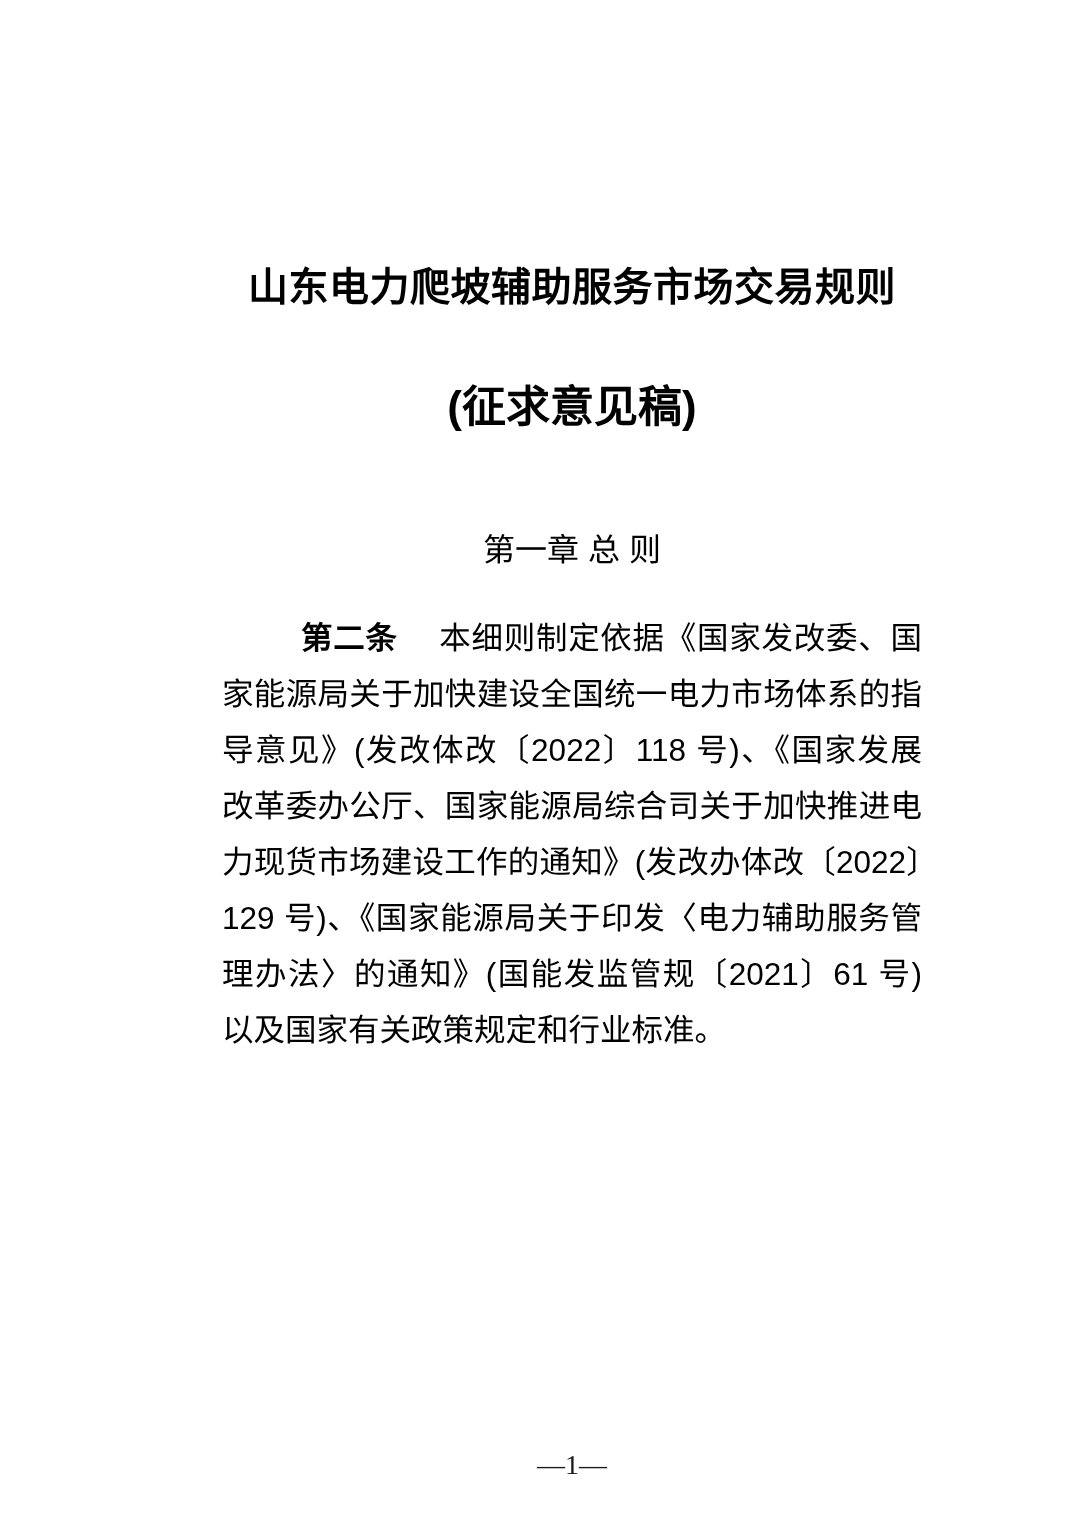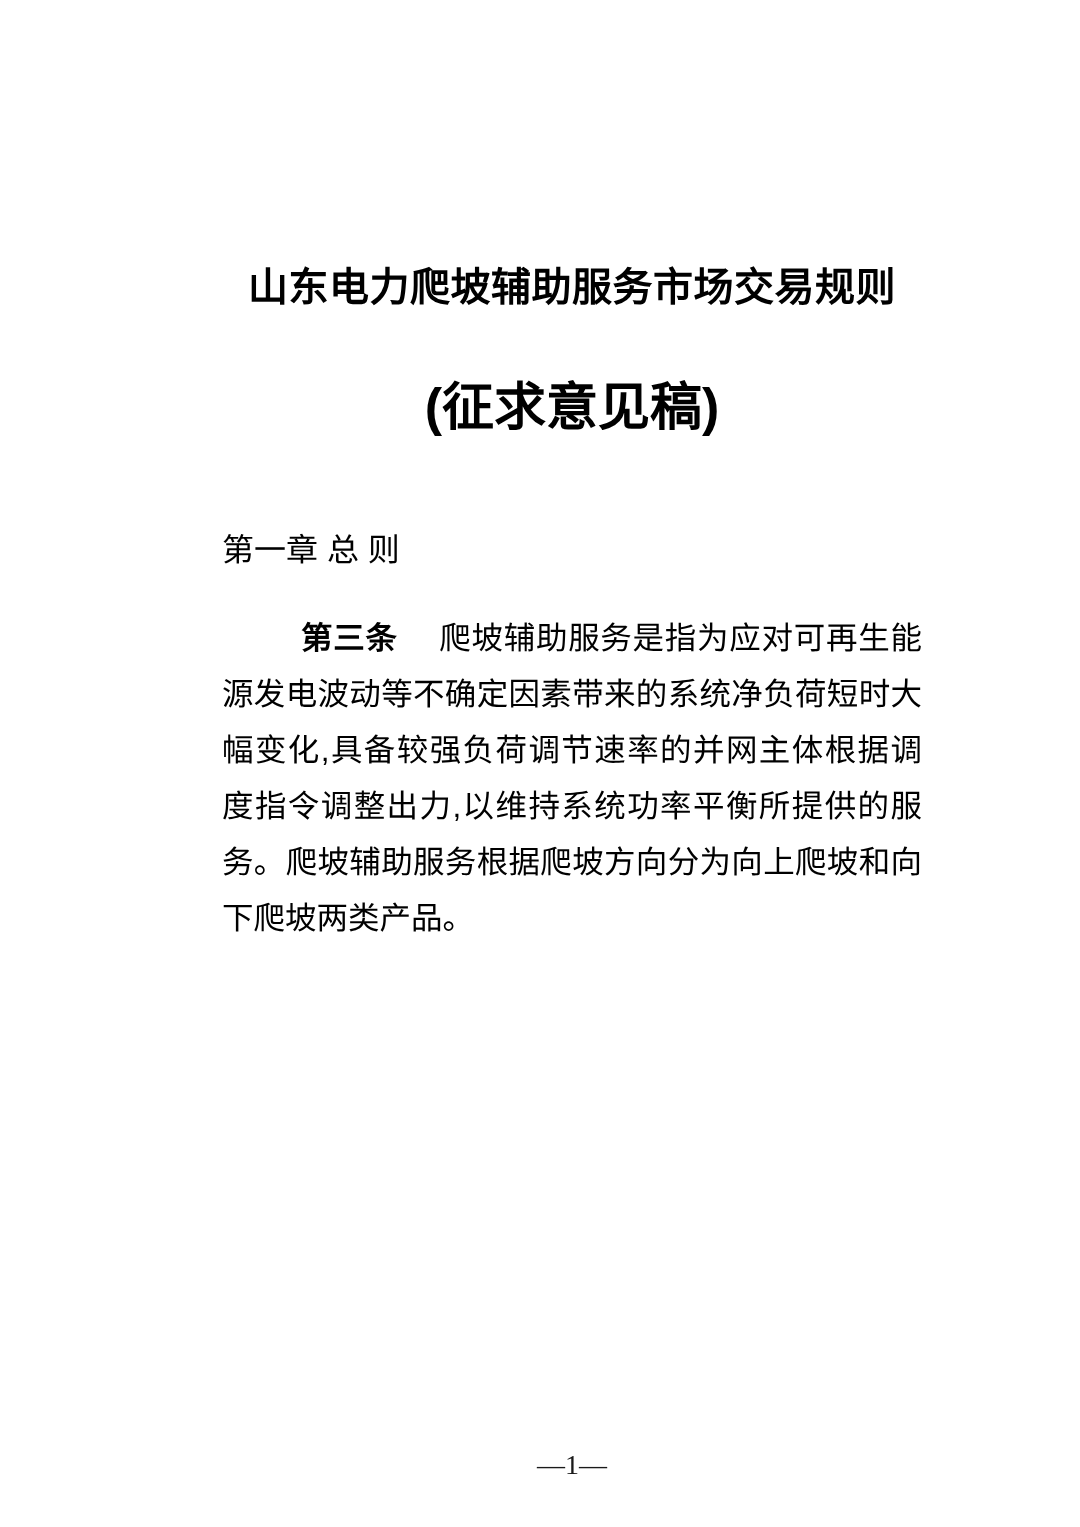--- a/index.html
+++ b/index.html
@@ -17,33 +17,33 @@
   .doc-title {
     margin: 202px 142px 0;
     font-size: 40px;
     line-height: 42px;
     font-weight: 600;
     text-align: center;
     letter-spacing: 0.5px;
   }
   .doc-subtitle {
     margin: 46px 142px 0;
-    font-size: 52px;
+    font-size: 44px;
     line-height: 42px;
     font-weight: 600;
     text-align: center;
   }
   .doc-body {
     margin: 46px 142px 0;
   }
   .chapter-heading {
     font-size: 32px;
     line-height: 56px;
     font-weight: 400;
-    text-align: left;
+    text-align: center;
   }
   .article {
     font-size: 31.5px;
     line-height: 56px;
     text-align: justify;
     text-justify: inter-character;
     text-indent: 2em;
   }
   .article-label {
     font-weight: bold;
@@ -62,17 +62,17 @@
 </style>
 </head>
 <body>
 
 <div class="page">
   <h1 class="doc-title">山东电力爬坡辅助服务市场交易规则</h1>
   <h2 class="doc-subtitle">(征求意见稿)</h2>
 
   <div class="doc-body">
       <div class="chapter-heading">第一章 总 则</div>
-      <p class="article"><span class="article-label">第三条</span> <span>爬坡辅助服务是指为应对可再生能源发电波动等不确定因素带来的系统净负荷短时大幅变化,具备较强负荷调节速率的并网主体根据调度指令调整出力,以维持系统功率平衡所提供的服务。爬坡辅助服务根据爬坡方向分为向上爬坡和向下爬坡两类产品。</span></p>
+      <p class="article"><span class="article-label">第二条</span> <span>本细则制定依据《国家发改委、国家能源局关于加快建设全国统一电力市场体系的指导意见》(发改体改〔2022〕118 号)、《国家发展改革委办公厅、国家能源局综合司关于加快推进电力现货市场建设工作的通知》(发改办体改〔2022〕129 号)、《国家能源局关于印发〈电力辅助服务管理办法〉的通知》(国能发监管规〔2021〕61 号) 以及国家有关政策规定和行业标准。</span></p>
     </div>
 
   <div class="page-number">—1—</div>
 </div>
 
 </body></html>

